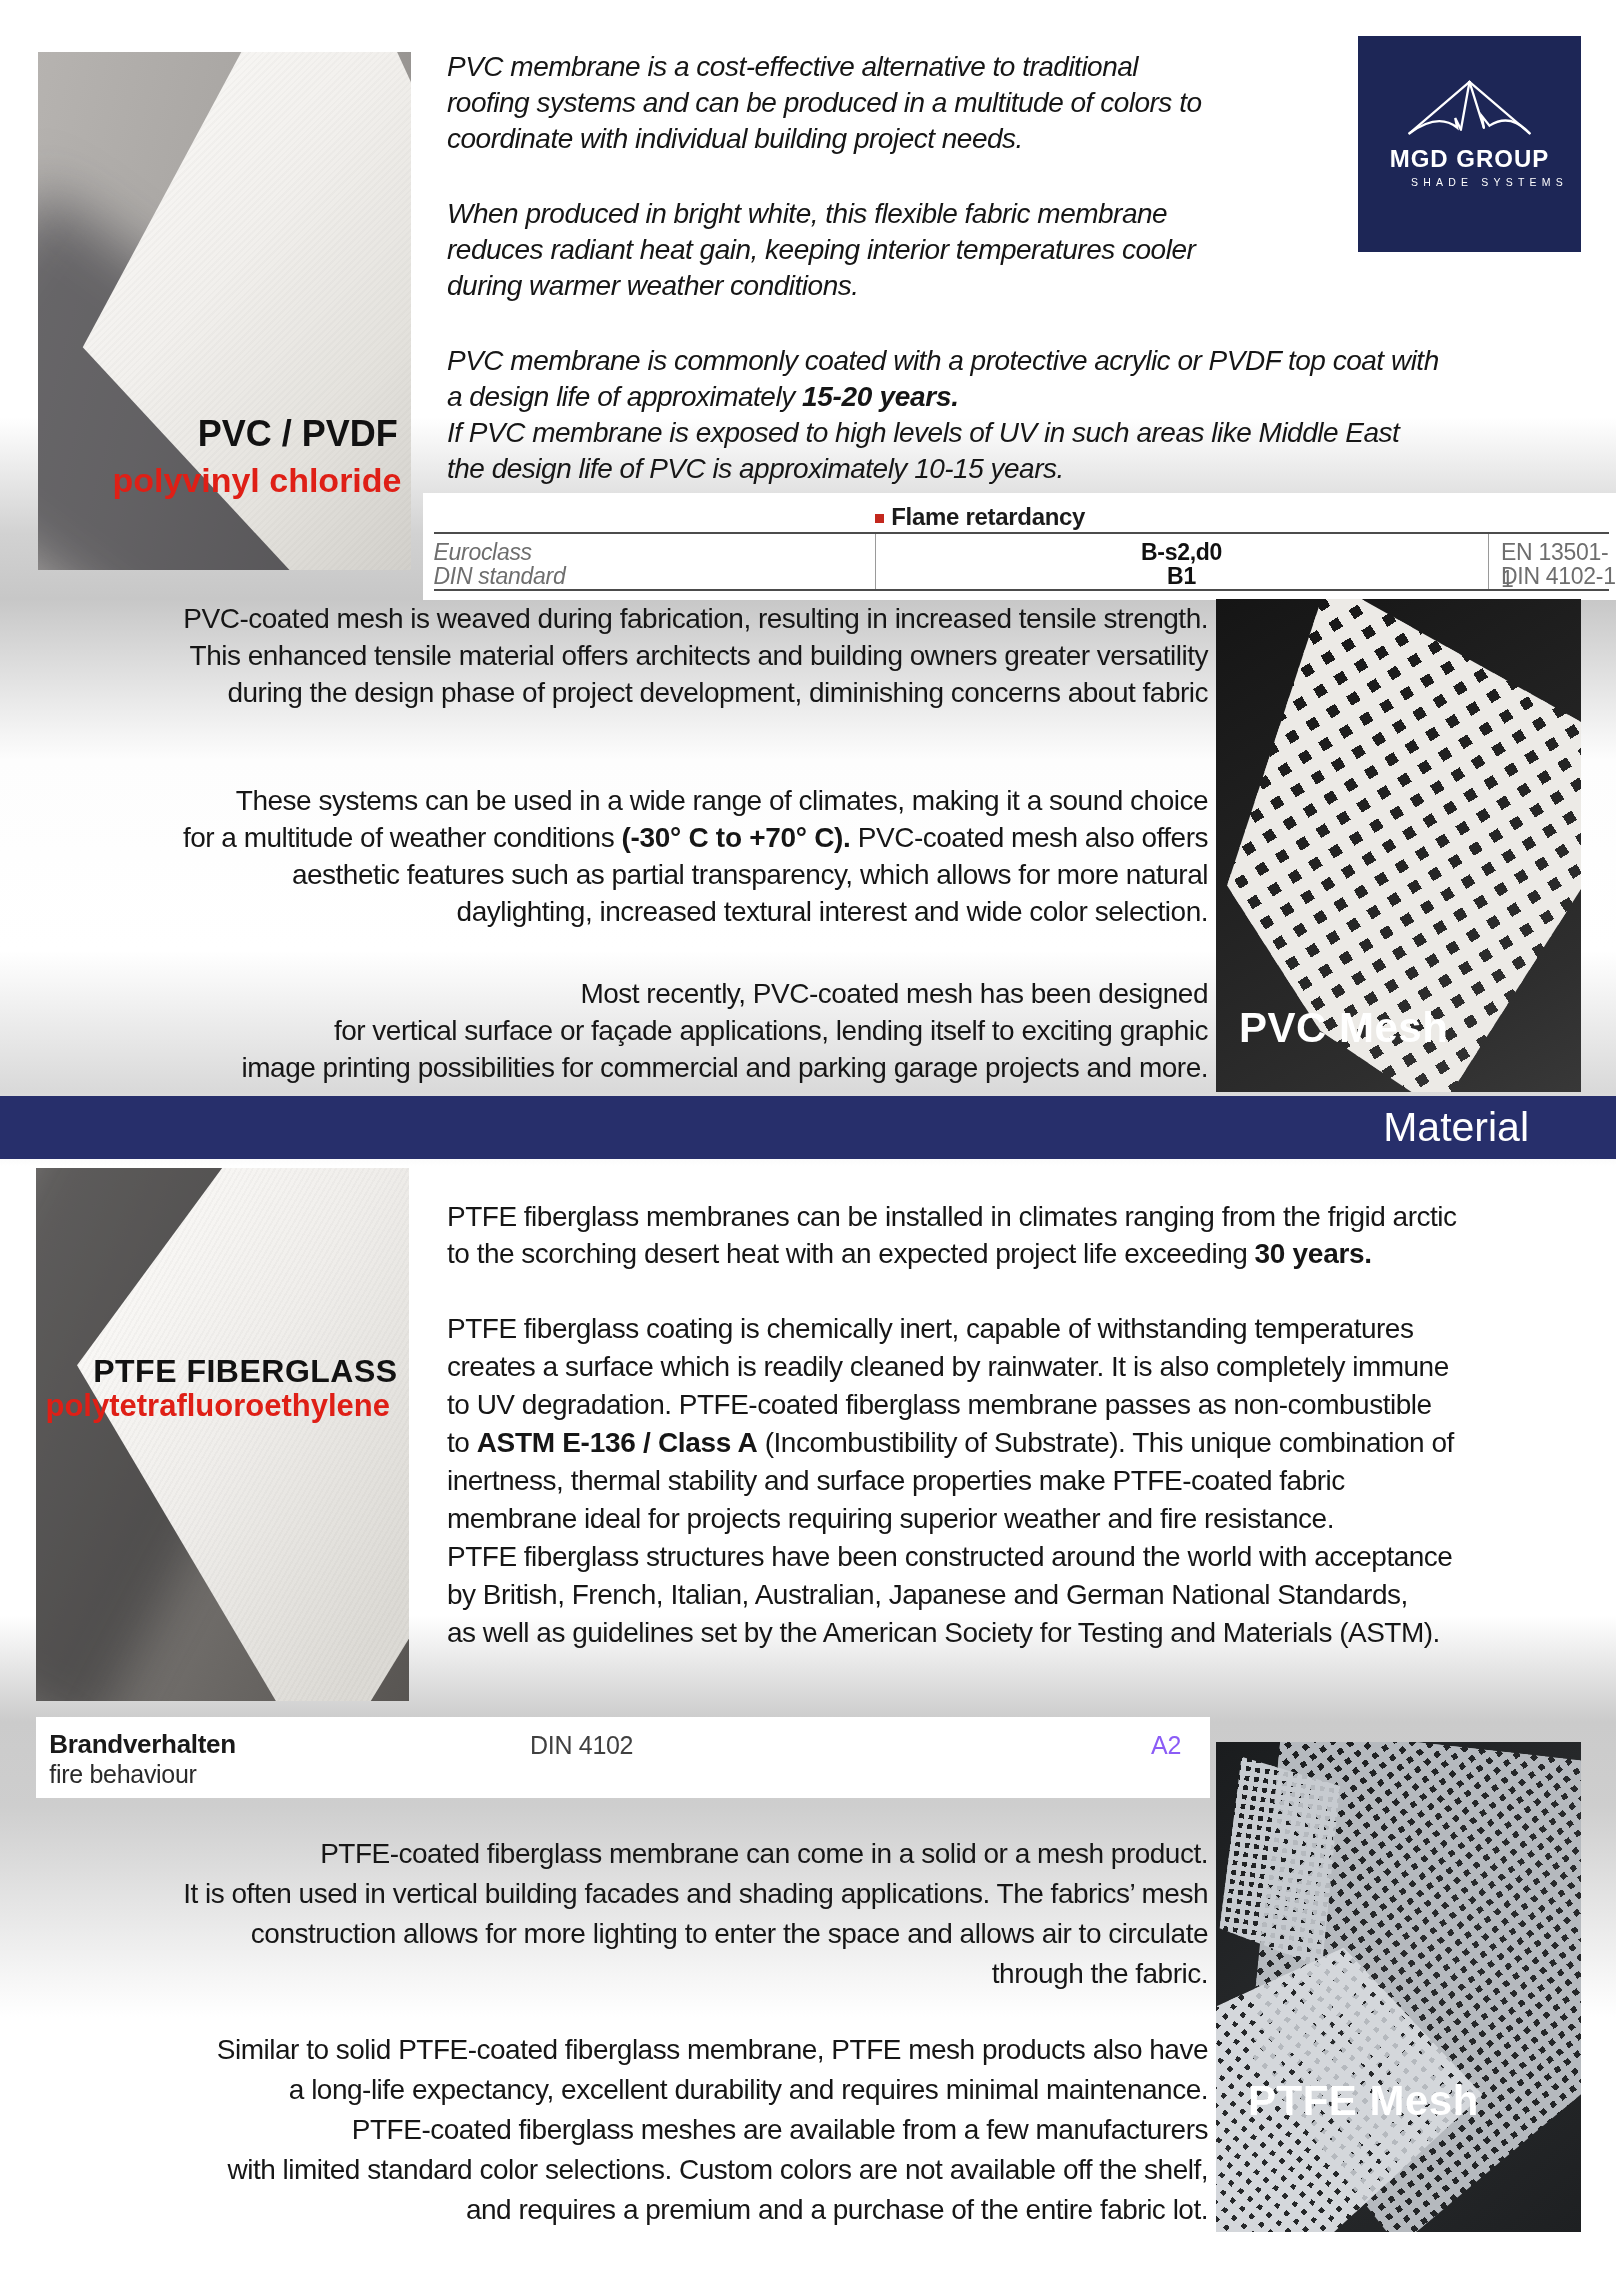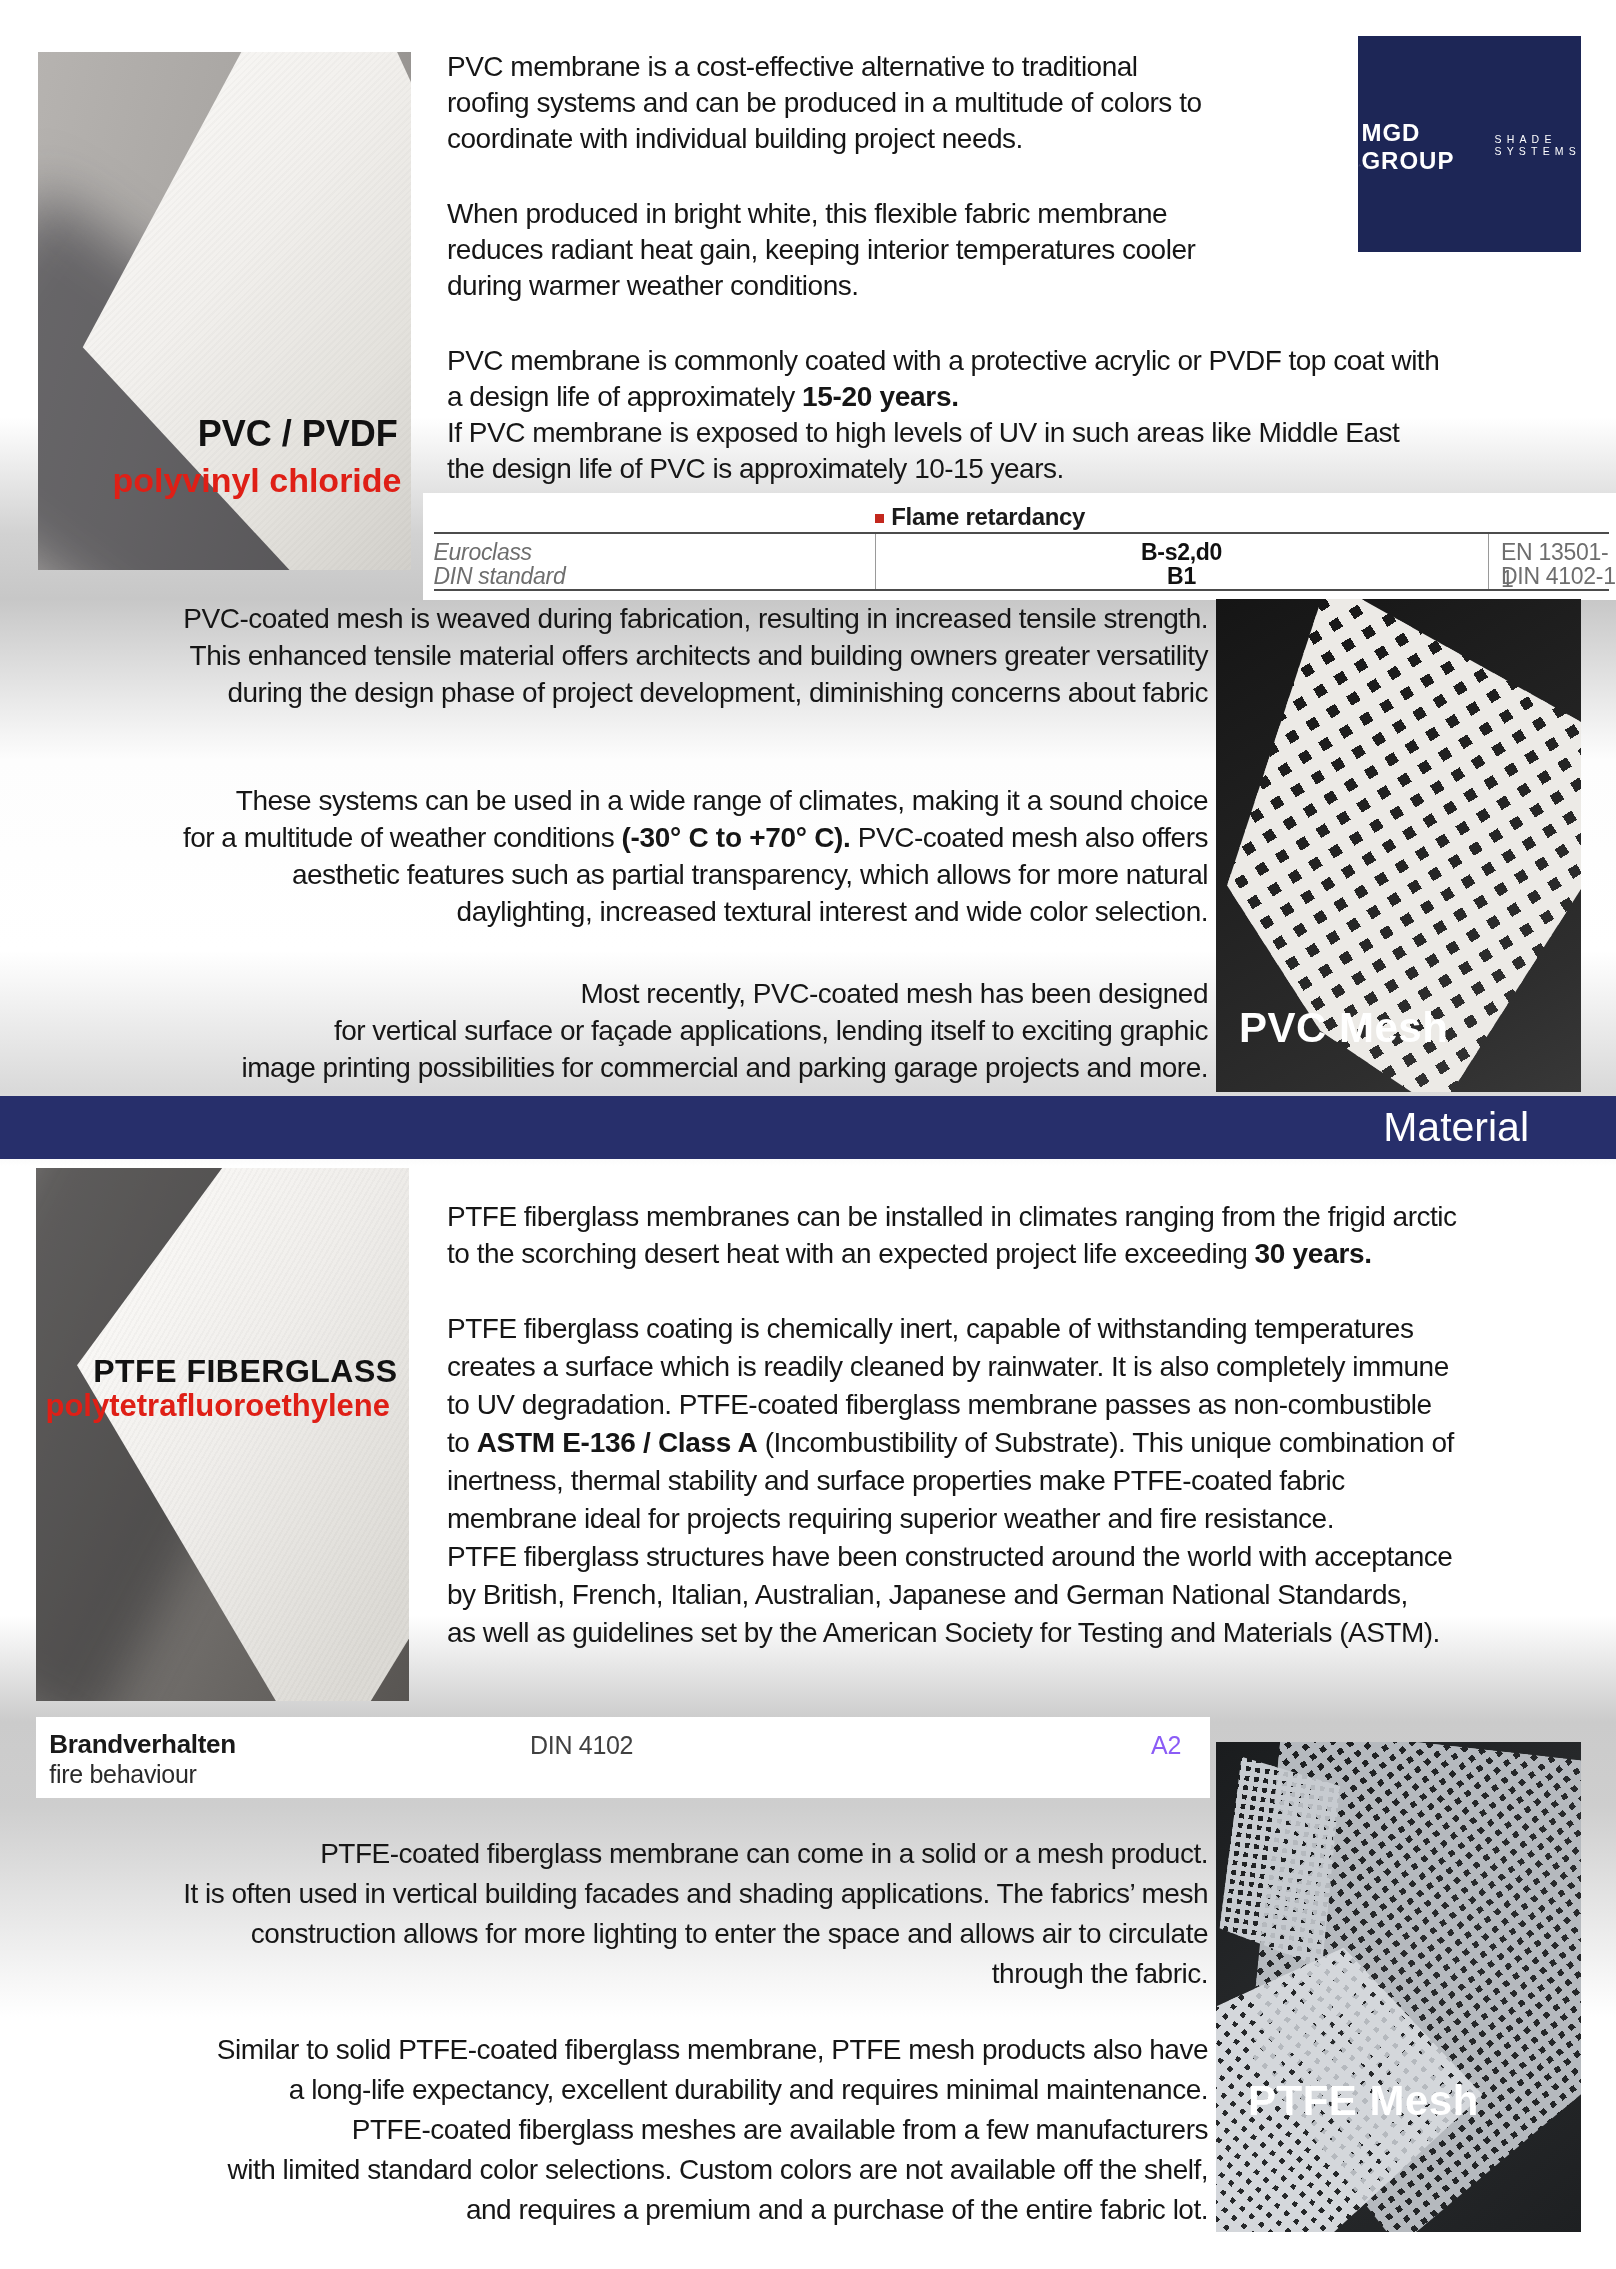--- a/index.html
+++ b/index.html
@@ -8,21 +8,21 @@
     background:linear-gradient(180deg,
       #ffffff 0%,#ffffff 18.4%,
       #d2d2d2 23.5%,#c7c7c7 26.4%,
       #fdfdfd 33.5%,#ffffff 41.9%,
       #d9d9d9 48.1%,
       #ffffff 51.4%,#ffffff 71.2%,
       #cbcbcb 75.9%,#cecece 79.6%,
       #ffffff 88.9%,#ffffff 100%);}
   .para{position:absolute;font-size:28px;letter-spacing:-0.5px;color:#161616;}
   .para .ln{display:block;white-space:nowrap;}
-  .lh38 .ln{height:36px;line-height:36px;}
+  .lh38 .ln{height:36px;line-height:36px;font-style:italic;}
   .lh39 .ln{height:37px;line-height:37px;}
   .lh40 .ln{height:38px;line-height:38px;}
   .lh42 .ln{height:40px;line-height:40px;}
   .para.left{left:447px;}
   .para.right{left:52px;width:1156px;text-align:right;}
   .para b{font-weight:700;letter-spacing:-0.3px;}
 
   
   .photo{position:absolute;overflow:hidden;}
   .photo .sheet{position:absolute;inset:0;}
@@ -75,21 +75,21 @@
       repeating-linear-gradient(98deg,#c7cbd0 0 4.8px,rgba(0,0,0,0) 4.8px 9.5px);}
   .photo-ptfemesh .s3{position:absolute;inset:0;
     clip-path:polygon(-3% 55%,35% 42%,73% 72%,28% 103%,-3% 103%);
     background-image:
       repeating-linear-gradient(40deg,#d4d7db 0 7.6px,rgba(0,0,0,0) 7.6px 12.4px),
       repeating-linear-gradient(130deg,#d4d7db 0 7.6px,rgba(0,0,0,0) 7.6px 12.4px);}
   .photo-ptfemesh .mesh-label{left:32px;top:335px;}
 
   
   .logo{position:absolute;left:1358px;top:36px;width:223px;height:216px;background:#1d2656;
-    display:flex;flex-direction:row;align-items:center;}
+    display:flex;flex-direction:column;align-items:center;}
   .logo svg{margin-top:42px;}
   .logo .lg-title{color:#fff;font-weight:700;font-size:24px;letter-spacing:1px;margin-top:5.7px;}
   .logo .lg-sub{color:#fff;font-size:10.5px;letter-spacing:5.2px;margin-top:2.9px;margin-left:40px;}
 
   
   .flame{position:absolute;left:423px;top:493px;width:1194px;height:107px;background:#fff;}
   .flame .fhead{position:absolute;left:452px;top:9.5px;height:28.5px;display:flex;align-items:center;
     font-weight:700;font-size:24px;letter-spacing:-0.3px;color:#1b1b1b;}
   .flame .redsq{width:8.6px;height:8.6px;background:#c3271d;margin-right:7.6px;margin-top:3.8px;}
   .flame .rule{position:absolute;left:10.5px;right:7.6px;height:1.9px;background:#4c4c4c;}

